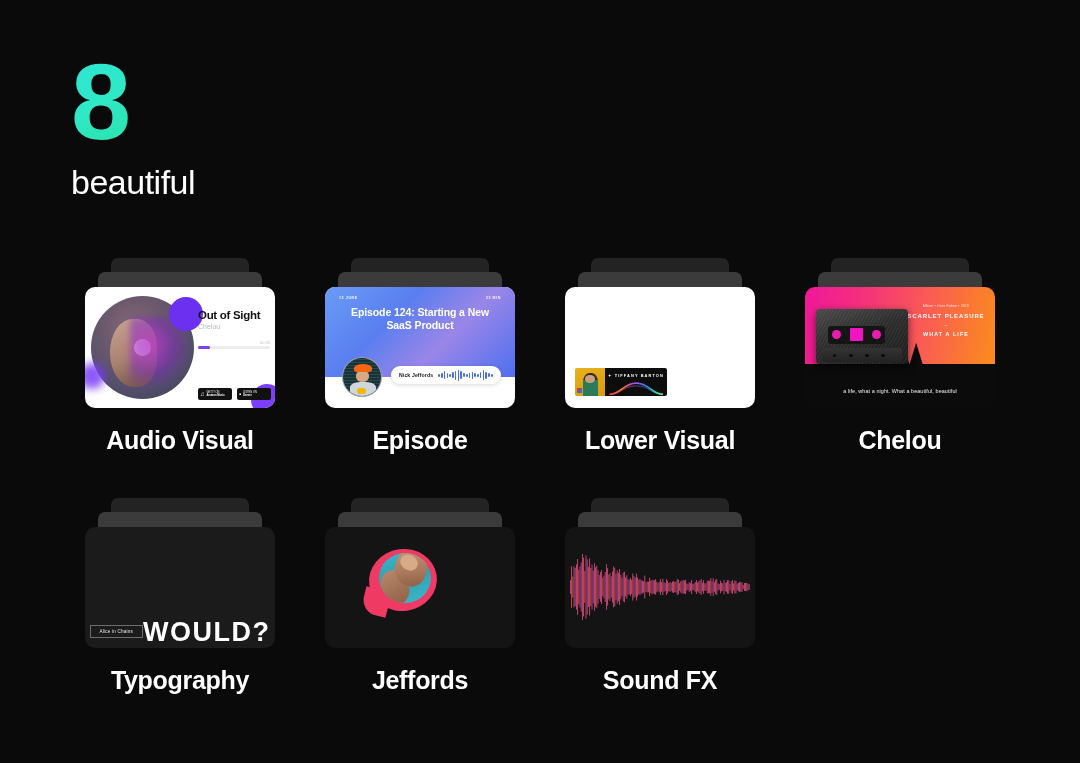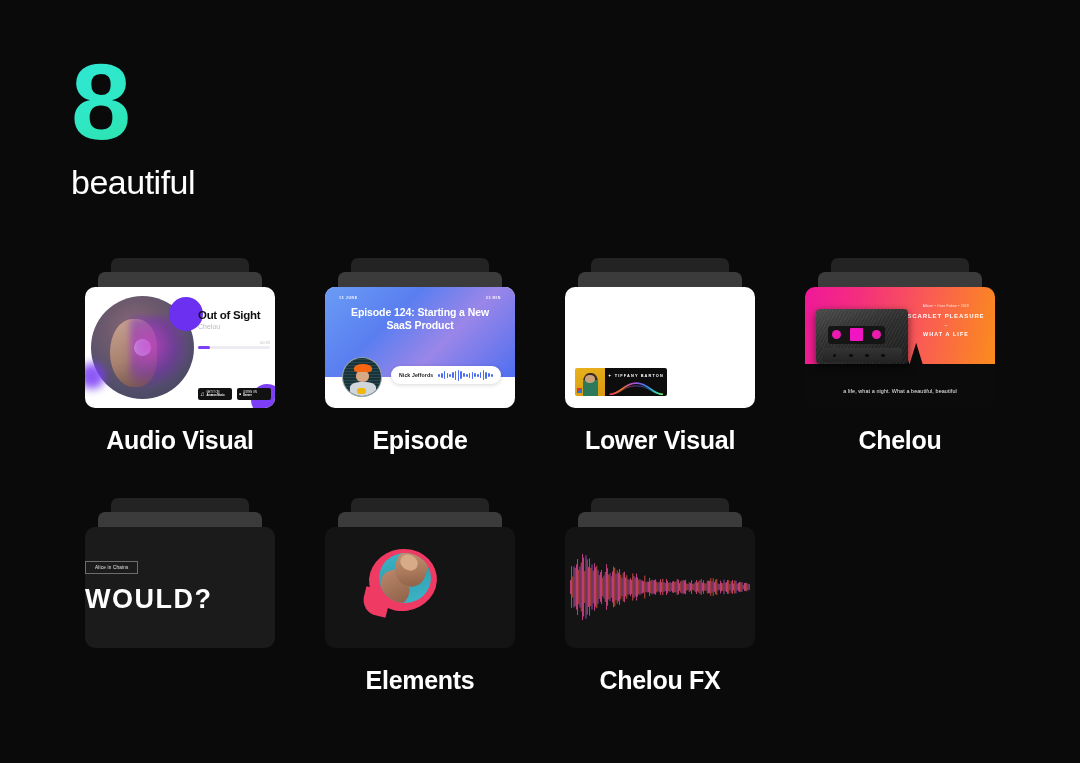--- a/index.html
+++ b/index.html
@@ -234,21 +234,21 @@
   }
   .ly-dash { margin: 3px 0; font-size: 5px; color: #fff; }
   .ly-song { font-size: 5.4px; font-weight: 700; color: #fff; letter-spacing: 1.1px; }
   .ly-line {
     position: absolute; left: 0; right: 0; bottom: 14px; text-align: center;
     font-size: 5.4px; color: #efefef; letter-spacing: .1px;
   }
 
   
   .ty { background: #1b1b1b; position: relative;
-        display: flex; flex-direction: column; align-items: flex-start; justify-content: center; }
+        display: flex; align-items: flex-end; justify-content: center; }
   .ty-tag {
     font-size: 4.6px; color: #e8e8e8; border: 0.8px solid #6d6d6d;
     padding: 3px 9px; letter-spacing: .2px; margin-bottom: 10px;
   }
   .ty-word {
     font-size: 27px; font-weight: 700; color: #ffffff; letter-spacing: 1.5px;
   }
 
   
   .bg {
@@ -498,38 +498,39 @@
 
     <div class="cell">
       <div class="folder">
         <div class="tab-back"></div>
         <div class="tab-mid"></div>
         <div class="thumb ty">
           <div class="ty-tag">Alice in Chains</div>
           <div class="ty-word">WOULD?</div>
         </div>
       </div>
+      <div class="label">Typography</div>
     </div>
 
 
     <div class="cell">
       <div class="folder">
         <div class="tab-back"></div>
         <div class="tab-mid"></div>
         <div class="thumb el">
           <div class="el-tail"></div>
           <div class="el-bubble"></div>
           <div class="el-photo">
             <div class="el-arm2"></div>
             <div class="el-arm"></div>
             <div class="el-hand"></div>
           </div>
         </div>
       </div>
-      <div class="label">Elements</div>
+      <div class="label">Jeffords</div>
     </div>
 
     <div class="cell">
       <div class="folder">
         <div class="tab-back"></div>
         <div class="tab-mid"></div>
         <div class="thumb sfx">
           <svg class="sfx-wave" id="sfx-wave" viewBox="0 0 180 88" preserveAspectRatio="none">
             <defs>
               <linearGradient id="wg" x1="0" y1="0" x2="1" y2="0">
@@ -687,17 +688,17 @@
                 <rect x="172.80" y="41.84" width="0.85" height="4.32" fill="url(#wg)"></rect>
                 <rect x="174.00" y="40.05" width="0.85" height="7.90" fill="url(#wg)"></rect>
                 <rect x="175.20" y="39.90" width="0.85" height="8.20" fill="url(#wg)"></rect>
                 <rect x="176.40" y="39.78" width="0.85" height="8.44" fill="url(#wg)"></rect>
                 <rect x="177.60" y="40.78" width="0.85" height="6.45" fill="url(#wg)"></rect>
                 <rect x="178.80" y="41.16" width="0.85" height="5.67" fill="url(#wg)"></rect>
               </g>
           </svg>
         </div>
       </div>
-      <div class="label">Chelou FX</div>
+      <div class="label">Sound FX</div>
     </div>
 
   </div>
 </div>
 
 </body></html>

